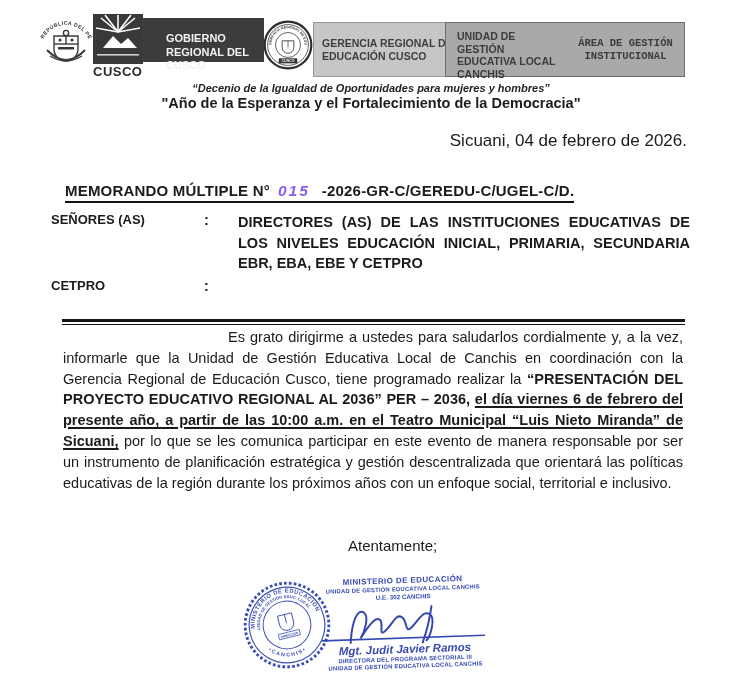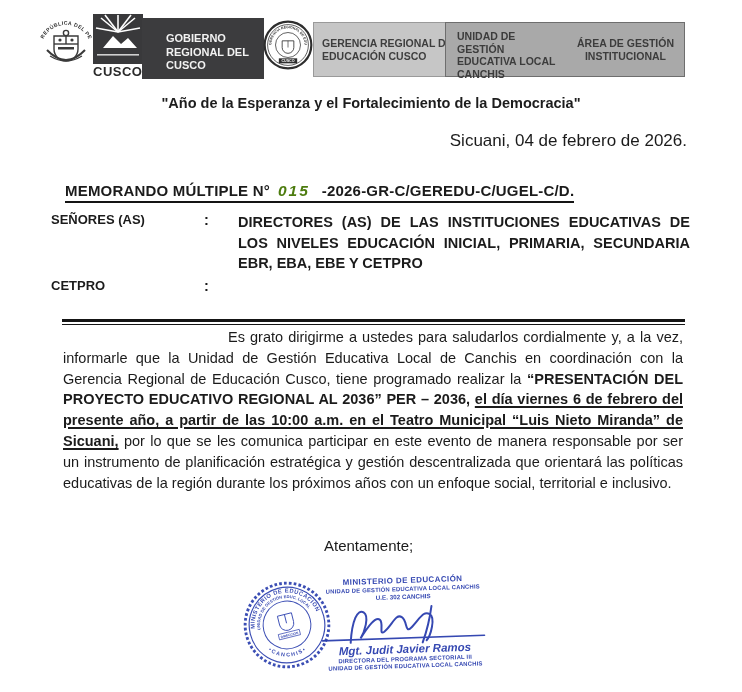--- a/index.html
+++ b/index.html
@@ -7,56 +7,56 @@
   .page {
     position:relative; width:742px; height:692px; background:#ffffff;
     font-family:"Liberation Sans", sans-serif; color:#1b1b1b; overflow:hidden;
   }
   
   .peru-emblem { position:absolute; left:36px; top:6px; width:60px; height:76px; }
   .cusco-logo { position:absolute; left:93px; top:14px; width:50px; height:66px; }
   .cusco-logo .square { width:50px; height:50px; background:#39393b; position:relative; overflow:hidden; }
   .cusco-logo .strip { width:50px; height:16px; background:#ffffff; color:#2a2a2a;
     font-size:13px; font-weight:700; letter-spacing:0.5px; line-height:16px; }
-  .box-dark { position:absolute; left:142px; top:18px; width:122px; height:61px; background:#3c3c3e;
+  .box-dark { position:absolute; left:142px; top:18px; width:122px; height:44px; background:#3c3c3e;
     color:#f2f2f2; font-weight:700; font-size:11px; line-height:13.5px;
     padding:14px 4px 0 24px; }
   .seal { position:absolute; left:263px; top:12px; width:50px; height:66px; }
   .box-gray1 { position:absolute; left:313px; top:22px; width:148px; height:55px; background:#c6c6c6;
     color:#3e3e3e; font-weight:700; font-size:10.5px; line-height:13px; padding:14px 6px 0 8px;
     border:1px solid #9a9a9a; }
   .box-gray2 { position:absolute; left:445px; top:22px; width:240px; height:55px; background:#a9a9a9;
     border:1px solid #6e6e6e; color:#3c3c3c; font-weight:700; font-size:10.5px; line-height:12.5px;
     display:flex; }
   .box-gray2 .col1 { width:122px; padding:7px 4px 0 11px; }
-  .box-gray2 .col2 { width:118px; display:flex; align-items:center; justify-content:center; text-align:center; padding:0 6px; }
+  .box-gray2 .col2 { width:118px; display:flex; align-items:center; justify-content:center; text-align:center; padding:0 6px;font-family:Liberation Mono, monospace; }
   .motto1 { position:absolute; left:0; top:82px; width:742px; text-align:center;
     font-size:11px; font-weight:700; font-style:italic; color:#222; }
   .motto2 { position:absolute; left:0; top:95px; width:742px; text-align:center;
     font-size:14.5px; font-weight:700; color:#1d1d1d; }
   
   .date-line { position:absolute; top:131px; right:55px; font-size:17px; }
   .memo-heading { position:absolute; left:65px; top:182px; font-size:15px; font-weight:700;
     border-bottom:2px solid #141414; padding-bottom:1px; letter-spacing:0.2px; }
-  .memo-heading .num { color:#4d7c0f; font-style:italic; font-size:15.5px;
+  .memo-heading .num { color:#8b5cf6; font-style:italic; font-size:15.5px;
     margin:0 12px 0 8px; letter-spacing:2px; font-weight:600; }
   .fld-label { position:absolute; left:51px; font-size:13px; font-weight:700; }
   .fld-colon { position:absolute; left:204px; font-size:14.5px; font-weight:700; }
   .fld-value { position:absolute; left:230px; width:452px; font-size:14.5px; font-weight:700;
     line-height:20.7px; text-align:justify;margin-left:8px; }
   .row-senores { top:212px; }
   .row-asunto  { top:278px; }
   .double-rule { position:absolute; left:62px; top:319px; width:623px; height:6px;
     border-top:3px solid #151515; border-bottom:1.5px solid #151515; }
   .body-par { position:absolute; left:63px; top:327px; width:620px; font-size:14.5px;
     line-height:20.8px; text-align:justify; text-indent:165px; }
   .seg-regular { font-weight:400; }
   .seg-bold { font-weight:700; }
   .seg-bold-underline { font-weight:700; text-decoration:underline; text-decoration-thickness:1.5px; text-underline-offset:2px; }
-  .closing { position:absolute; left:324px; top:537px; font-size:15px; }
+  .closing { position:absolute; left:348px; top:537px; font-size:15px; }
   
   .round-stamp { position:absolute; left:242px; top:580px; width:90px; height:90px;
     transform:rotate(-14deg); opacity:0.92; }
   .stamp-block { position:absolute; left:312px; top:576px; width:184px; text-align:center;
     color:#2b3fae; transform:rotate(-2deg); opacity:0.95; }
   .stamp-block .s1 { font-size:8px;  font-weight:700; letter-spacing:0.4px; }
   .stamp-block .s2 { font-size:5.9px; font-weight:700; letter-spacing:0.2px; margin-top:1px; }
   .stamp-block .s3 { font-size:6.3px; font-weight:700; margin-top:1px; }
   .sig-zone { position:relative; height:46px; margin-top:1px; }
   .stamp-block .name { font-size:11.5px; font-weight:700; font-style:italic; margin-top:-4px; }
@@ -124,20 +124,21 @@
     <text x="30" y="50.7" font-size="4.4" font-weight="bold" fill="#ffffff" text-anchor="middle">CUSCO</text>
   </svg>
 
   <div class="box-gray1">GERENCIA REGIONAL DE EDUCACIÓN CUSCO</div>
 
   <div class="box-gray2">
     <div class="col1">UNIDAD DE GESTIÓN EDUCATIVA LOCAL CANCHIS</div>
     <div class="col2">ÁREA DE GESTIÓN INSTITUCIONAL</div>
   </div>
 
+  <div class="motto1">“Decenio de la Igualdad de Oportunidades para mujeres y hombres”</div>
   <div class="motto2">"Año de la Esperanza y el Fortalecimiento de la Democracia"</div>
 
   <div class="date-line">Sicuani, 04 de febrero de 2026.</div>
 
   <div class="memo-heading">
     <span>MEMORANDO MÚLTIPLE  N°</span><span class="num">015</span><span>-2026-GR-C/GEREDU-C/UGEL-C/D.</span>
   </div>
 
   <div class="fld-label row-senores">SEÑORES (AS)</div>
   <div class="fld-colon row-senores">:</div>

